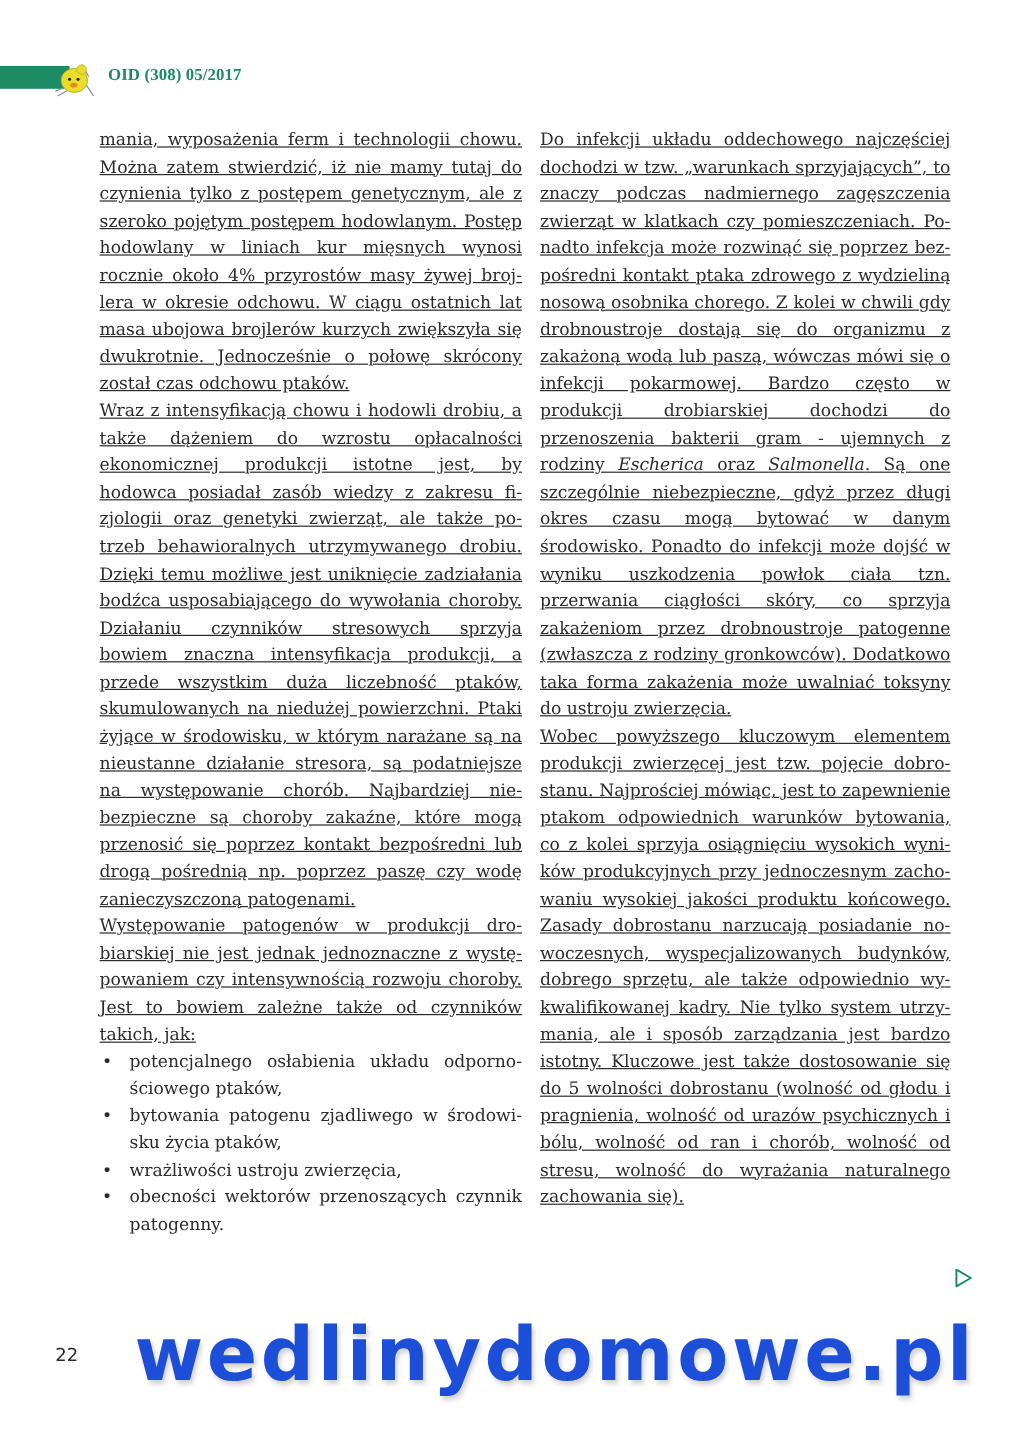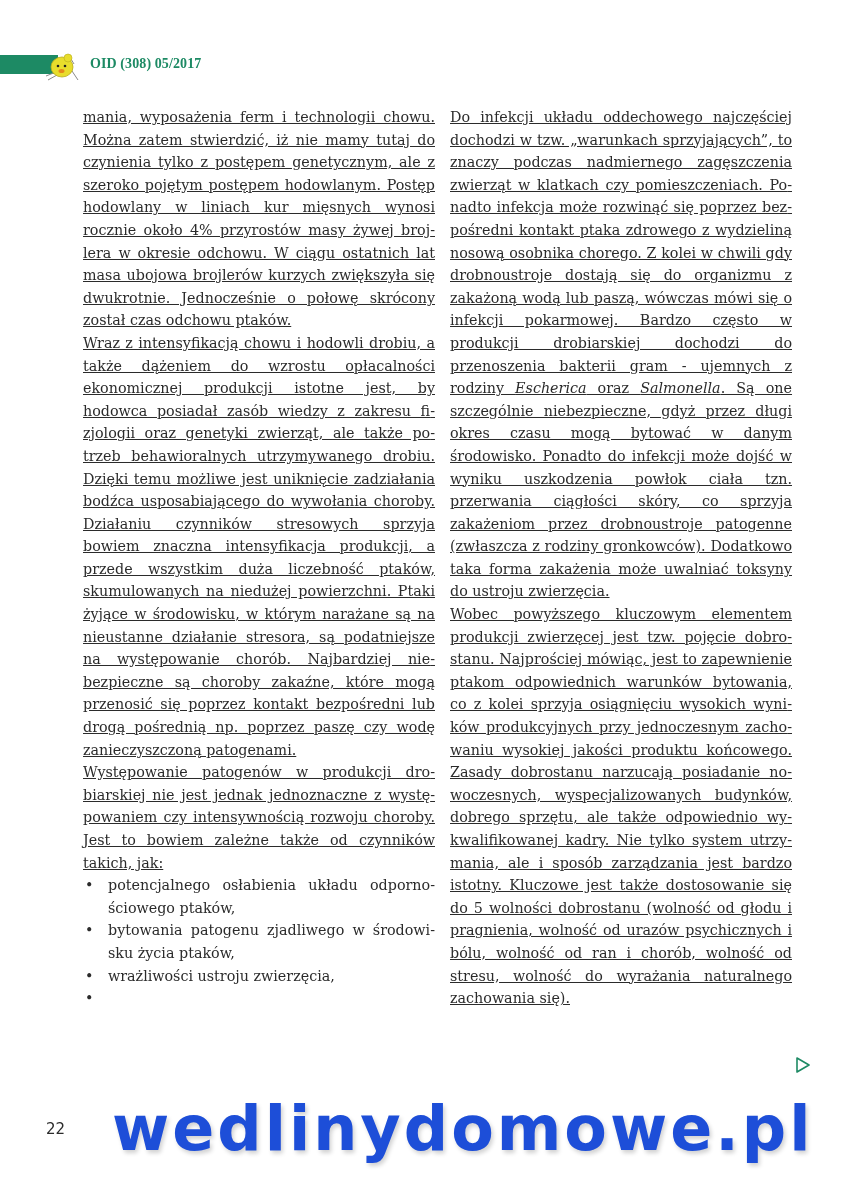--- a/index.html
+++ b/index.html
@@ -58,21 +58,21 @@
 <div class="issue-label">OID (308) 05/2017</div>
 
 <div class="column col-left">
   <p>mania, wyposażenia ferm i technologii chowu. Można zatem stwierdzić, iż nie mamy tutaj do czynienia tylko z postępem genetycznym, ale z szeroko pojętym postępem hodowlanym. Po­stęp hodowlany w liniach kur mięsnych wynosi rocznie około 4% przyrostów masy żywej broj­lera w okresie odchowu. W ciągu ostatnich lat masa ubojowa brojlerów kurzych zwiększyła się dwukrotnie. Jednocześnie o połowę skró­cony został czas odchowu ptaków.</p>
   <p>Wraz z intensyfikacją chowu i hodowli dro­biu, a także dążeniem do wzrostu opłacalno­ści ekonomicznej produkcji istotne jest, by hodowca posiadał zasób wiedzy z zakresu fi­zjologii oraz genetyki zwierząt, ale także po­trzeb behawioralnych utrzymywanego drobiu. Dzięki temu możliwe jest uniknięcie zadziała­nia bodźca usposabiającego do wywołania cho­roby. Działaniu czynników stresowych sprzy­ja bowiem znaczna intensyfikacja produkcji, a przede wszystkim duża liczebność ptaków, skumulowanych na niedużej powierzchni. Pta­ki żyjące w środowisku, w którym narażane są na nieustanne działanie stresora, są podatniej­sze na występowanie chorób. Najbardziej nie­bezpieczne są choroby zakaźne, które mogą przenosić się poprzez kontakt bezpośredni lub drogą pośrednią np. poprzez paszę czy wodę zanieczyszczoną patogenami.</p>
   <p>Występowanie patogenów w produkcji dro­biarskiej nie jest jednak jednoznaczne z wystę­powaniem czy intensywnością rozwoju choro­by. Jest to bowiem zależne także od czynników takich, jak:</p>
   <ul>
     <li><span class="bullet">•</span><span>potencjalnego osłabienia układu odporno­ściowego ptaków,</span></li>
     <li><span class="bullet">•</span><span>bytowania patogenu zjadliwego w środowi­sku życia ptaków,</span></li>
     <li><span class="bullet">•</span><span>wrażliwości ustroju zwierzęcia,</span></li>
-    <li><span class="bullet">•</span></li>
+    <li><span class="bullet">•</span><span>obecności wektorów przenoszących czyn­nik patogenny.</span></li>
   </ul>
 </div>
 
 <div class="column col-right">
   <p><span>Do infekcji układu oddechowego najczęściej dochodzi w tzw. „warunkach sprzyjających”, to znaczy podczas nadmiernego zagęszczenia zwierząt w klatkach czy pomieszczeniach. Po­nadto infekcja może rozwinąć się poprzez bez­pośredni kontakt ptaka zdrowego z wydzieliną nosową osobnika chorego. Z kolei w chwili gdy drobnoustroje dostają się do organizmu z zaka­żoną wodą lub paszą, wówczas mówi się o in­fekcji pokarmowej. Bardzo często w produkcji drobiarskiej dochodzi do przenoszenia bakte­rii gram - ujemnych z rodziny </span><em>Escherica</em><span> oraz </span><em>Salmonella</em><span>. Są one szczególnie niebezpiecz­ne, gdyż przez długi okres czasu mogą byto­wać w danym środowisko. Ponadto do infek­cji może dojść w wyniku uszkodzenia powłok ciała tzn. przerwania ciągłości skóry, co sprzy­ja zakażeniom przez drobnoustroje patogenne (zwłaszcza z rodziny gronkowców). Dodatko­wo taka forma zakażenia może uwalniać tok­syny do ustroju zwierzęcia.</span></p>
   <p>Wobec powyższego kluczowym elementem produkcji zwierzęcej jest tzw. pojęcie dobro­stanu. Najprościej mówiąc, jest to zapewnienie ptakom odpowiednich warunków bytowania, co z kolei sprzyja osiągnięciu wysokich wyni­ków produkcyjnych przy jednoczesnym zacho­waniu wysokiej jakości produktu końcowego. Zasady dobrostanu narzucają posiadanie no­woczesnych, wyspecjalizowanych budynków, dobrego sprzętu, ale także odpowiednio wy­kwalifikowanej kadry. Nie tylko system utrzy­mania, ale i sposób zarządzania jest bardzo istotny. Kluczowe jest także dostosowanie się do 5 wolności dobrostanu (wolność od gło­du i pragnienia, wolność od urazów psychicz­nych i bólu, wolność od ran i chorób, wolność od stresu, wolność do wyrażania naturalnego zachowania się).</p>
 </div>
 
 <svg class="continue-arrow" viewBox="0 0 16 16">
   <polygon points="2,1 14,8 2,15" fill="none" stroke="#1d8a64" stroke-width="1.6" stroke-linejoin="round"></polygon>

